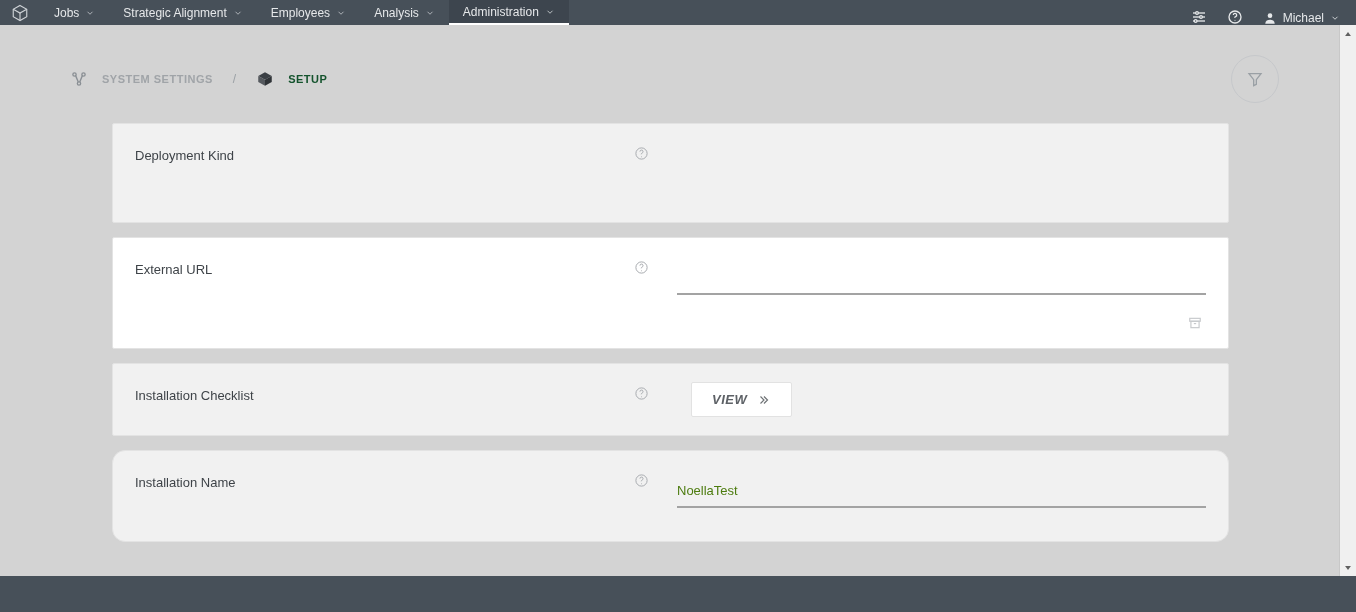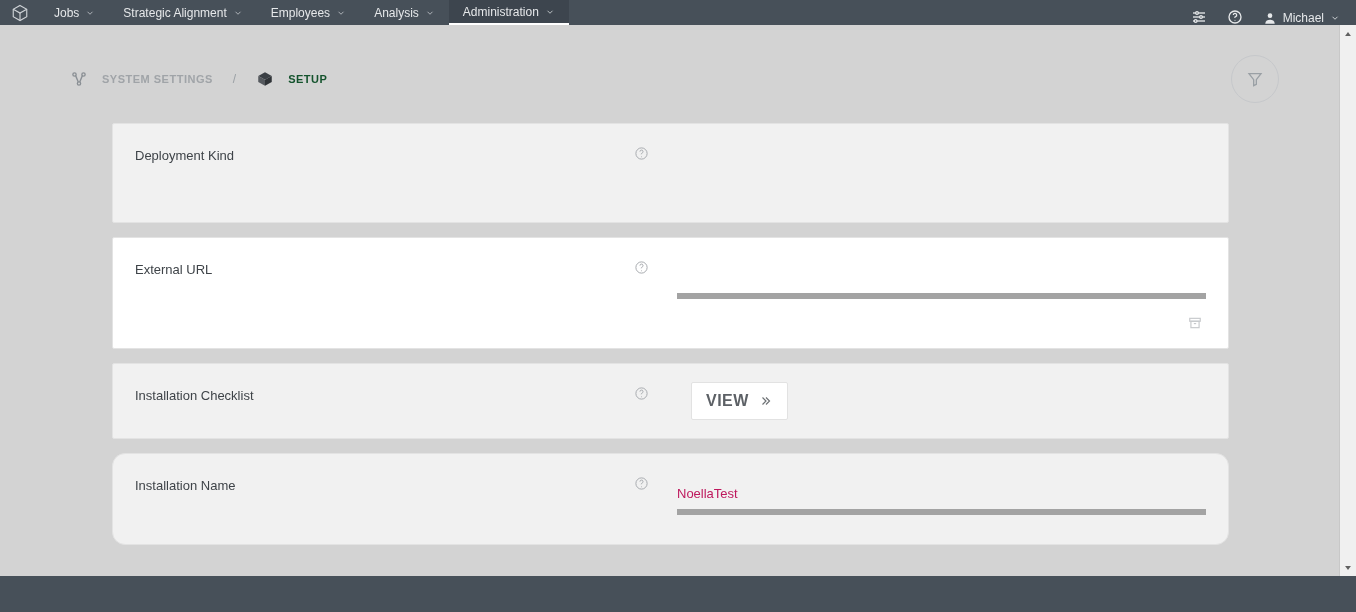--- a/index.html
+++ b/index.html
@@ -110,42 +110,43 @@
     padding:10px 0 8px 0;
     display:flex; justify-content:space-between; align-items:center;
     cursor:pointer;
   }
   .select-like .chev-down { margin-right:6px; color:#6e7275; }
 
   .text-input {
     width:100%;
     max-width:540px;
     border:none;
-    border-bottom:6px solid #a3a3a3;
+    border-bottom:2px solid #a3a3a3;
     background:transparent;
     font-size:13px;
-    color:#be185d;
+    color:#4d7c0f;
     padding:14px 0 8px 0;
     outline:none;
   }
 
   .card.tall-1 { min-height:100px; padding-bottom:44px; }
   .card.tall-2 { min-height:112px; padding-bottom:8px; }
   .card.short  { min-height:52px; }
 
   .view-btn {
     display:inline-flex; align-items:center; gap:10px;
     background:#fff;
     border:1px solid #e2e2e2;
     border-radius:2px;
-    font-size:16px; font-weight:700; letter-spacing:.5px;
+    font-size:13px; font-weight:700; letter-spacing:.5px;
     color:#5d6166;
-    padding:9px 14px;
+    padding:9px 20px;
     cursor:pointer;
     margin-left:14px;
+    font-style:italic;
   }
 
   .small-action-icon {
     position:absolute; right:26px; bottom:18px; color:#c7c9cc;
     cursor:pointer;
   }
 
   
   .footer {
     height:36px; background:#475059;

